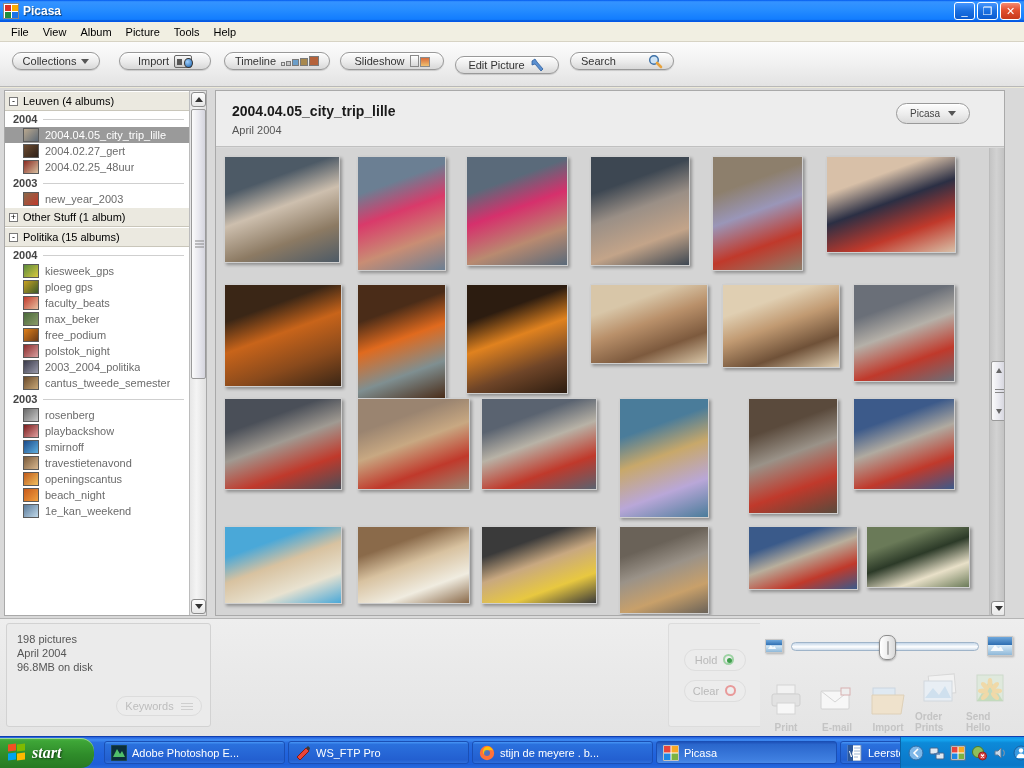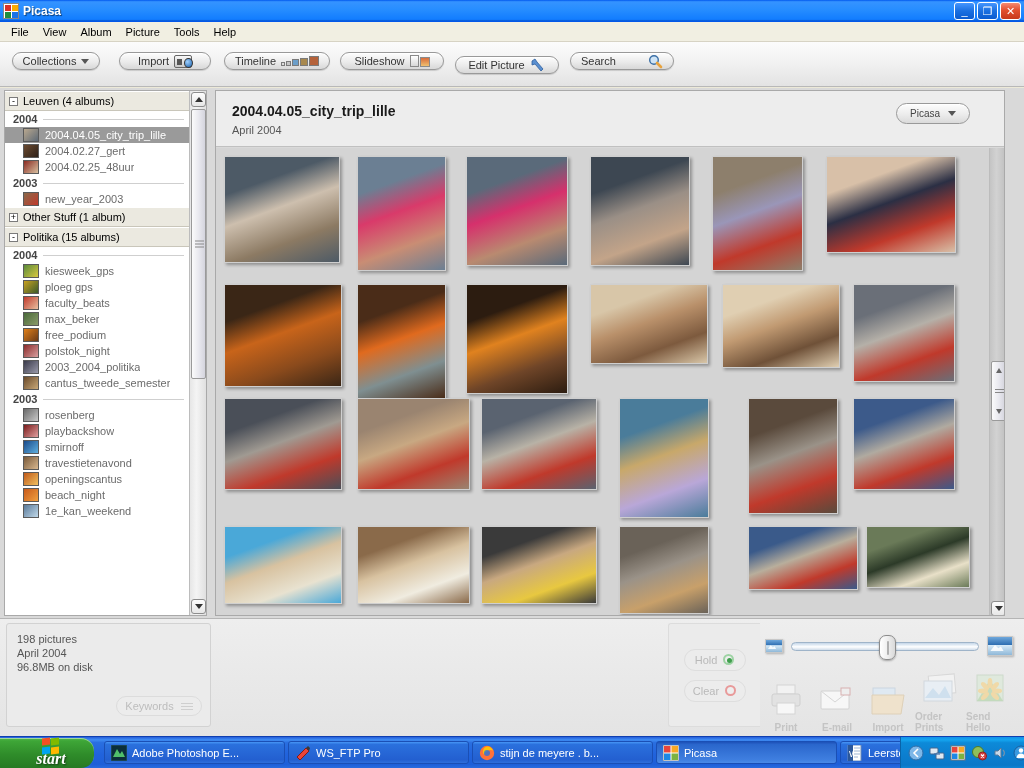--- a/index.html
+++ b/index.html
@@ -267,21 +267,20 @@
     background: linear-gradient(to bottom, #245edb 0%, #3f8cf3 9%, #2a6fe0 18%, #2163dd 55%, #1e5fd8 88%, #2a6cde 100%);
     border-top: 1px solid #0f3fb0;
     display: flex; align-items: center;
   }
   .startbtn {
     width: 101px; height: 30px; margin-right: 10px;
     background: linear-gradient(to bottom,#52b94b 0%,#3ea637 10%,#2f8c2a 55%,#277a23 100%);
     border-radius: 0 13px 13px 0;
     display: flex; align-items: center; gap: 6px; padding-left: 8px;
     box-shadow: inset 0 1px 0 rgba(255,255,255,.45);
-    flex-direction: column;
   }
   .start-text {
     color: #fff; font-size: 16px; font-style: italic; font-weight: bold;
     text-shadow: 1px 1px 2px rgba(0,0,0,.55);
     font-family: "Liberation Serif", serif;
   }
   .winflag { width: 18px; height: 17px; position: relative; }
   .winflag i { position: absolute; width: 8px; height: 7px; }
   .taskbtn {
     height: 23px; width: 181px; margin-right: 3px; padding: 0 6px;

